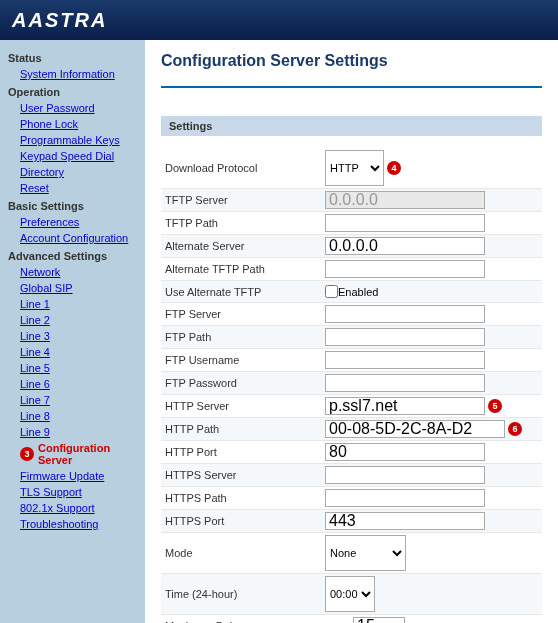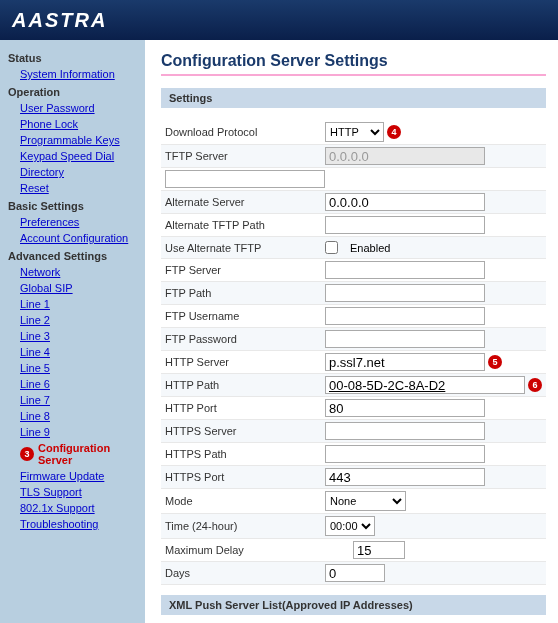--- a/index.html
+++ b/index.html
@@ -14,38 +14,38 @@
 
     
     .sidebar { width: 145px; background: #b8cfe0; padding: 8px 0; flex-shrink: 0; }
     .sidebar-section-title { font-weight: bold; font-size: 11px; color: #333; padding: 4px 8px 2px 8px; }
     .sidebar-item { padding: 2px 8px 2px 20px; cursor: pointer; color: #0000cc; font-size: 11px; text-decoration: underline; }
     .sidebar-item.has-badge { display: flex; align-items: center; gap: 4px; }
     .badge { background: #cc0000; color: white; border-radius: 50%; width: 14px; height: 14px; font-size: 9px; display: flex; align-items: center; justify-content: center; font-weight: bold; flex-shrink: 0; }
 
     
     .main { flex: 1; background: white; padding: 12px 16px; }
-    .page-title { font-size: 16px; font-weight: bold; color: #1a3a6b; border-bottom: 2px solid #f9a8d4; padding-bottom: 4px; margin-bottom: 12px; }
+    .page-title { font-size: 16px; font-weight: bold; color: #1a3a6b; border-bottom: 2px solid #0369a1; padding-bottom: 16px; margin-bottom: 28px; }
 
     
     .section-header { background: #c8d8e8; padding: 4px 8px; font-weight: bold; font-size: 11px; margin-bottom: 12px; color: #333; }
 
     
     .form-row { display: flex; align-items: center; padding: 2px 4px; border-bottom: 1px solid #e8e8e8; min-height: 22px; }
     .form-row:nth-child(even) { background: #f5f8fb; }
     .form-label { width: 160px; flex-shrink: 0; font-size: 11px; color: #333; }
     .form-control { flex: 1; display: flex; align-items: center; }
 
-    input[type="text"] { width: 160px; height: 18px; font-size: 13px; border: 1px solid #aaa; padding: 7px 3px; background: white; }
+    input[type="text"] { width: 160px; height: 18px; font-size: 16px; border: 1px solid #aaa; padding: 7px 3px; background: white; }
     input[type="text"].disabled-look { background: #e8e8e8; color: #999; }
-    input[type="text"].wide { width: 200px; text-decoration: underline; }
-
-    select { height: 20px; font-size: 11px; border: 1px solid #aaa; background: white; }
-
-    .checkbox-row { display: flex; align-items: center; gap: 12px; font-size: 11px; }
+    input[type="text"].wide { width: 180px; }
+
+    select { height: 36px; font-size: 11px; border: 1px solid #aaa; background: white; }
+
+    .checkbox-row { display: flex; align-items: center; gap: 0; font-size: 11px; }
 
     .badge-inline { background: #cc0000; color: white; border-radius: 50%; width: 14px; height: 14px; font-size: 9px; display: inline-flex; align-items: center; justify-content: center; font-weight: bold; margin-left: 3px; }
 
     
     .section-gap { margin-top: 10px; }
   </style>
 </head>
 <body>
 
 <div>
@@ -114,20 +114,21 @@
     </div>
 
     <div class="form-row">
       <div class="form-label">TFTP Server</div>
       <div class="form-control">
         <input type="text" class="disabled-look" value="0.0.0.0" style="">
       </div>
     </div>
 
     <div class="form-row">
+      <div class="form-label">TFTP Path</div>
       <div class="form-control">
         <input type="text" value="" style="">
       </div>
     </div>
 
     <div class="form-row">
       <div class="form-label">Alternate Server</div>
       <div class="form-control">
         <input type="text" value="0.0.0.0" style="">
       </div>

